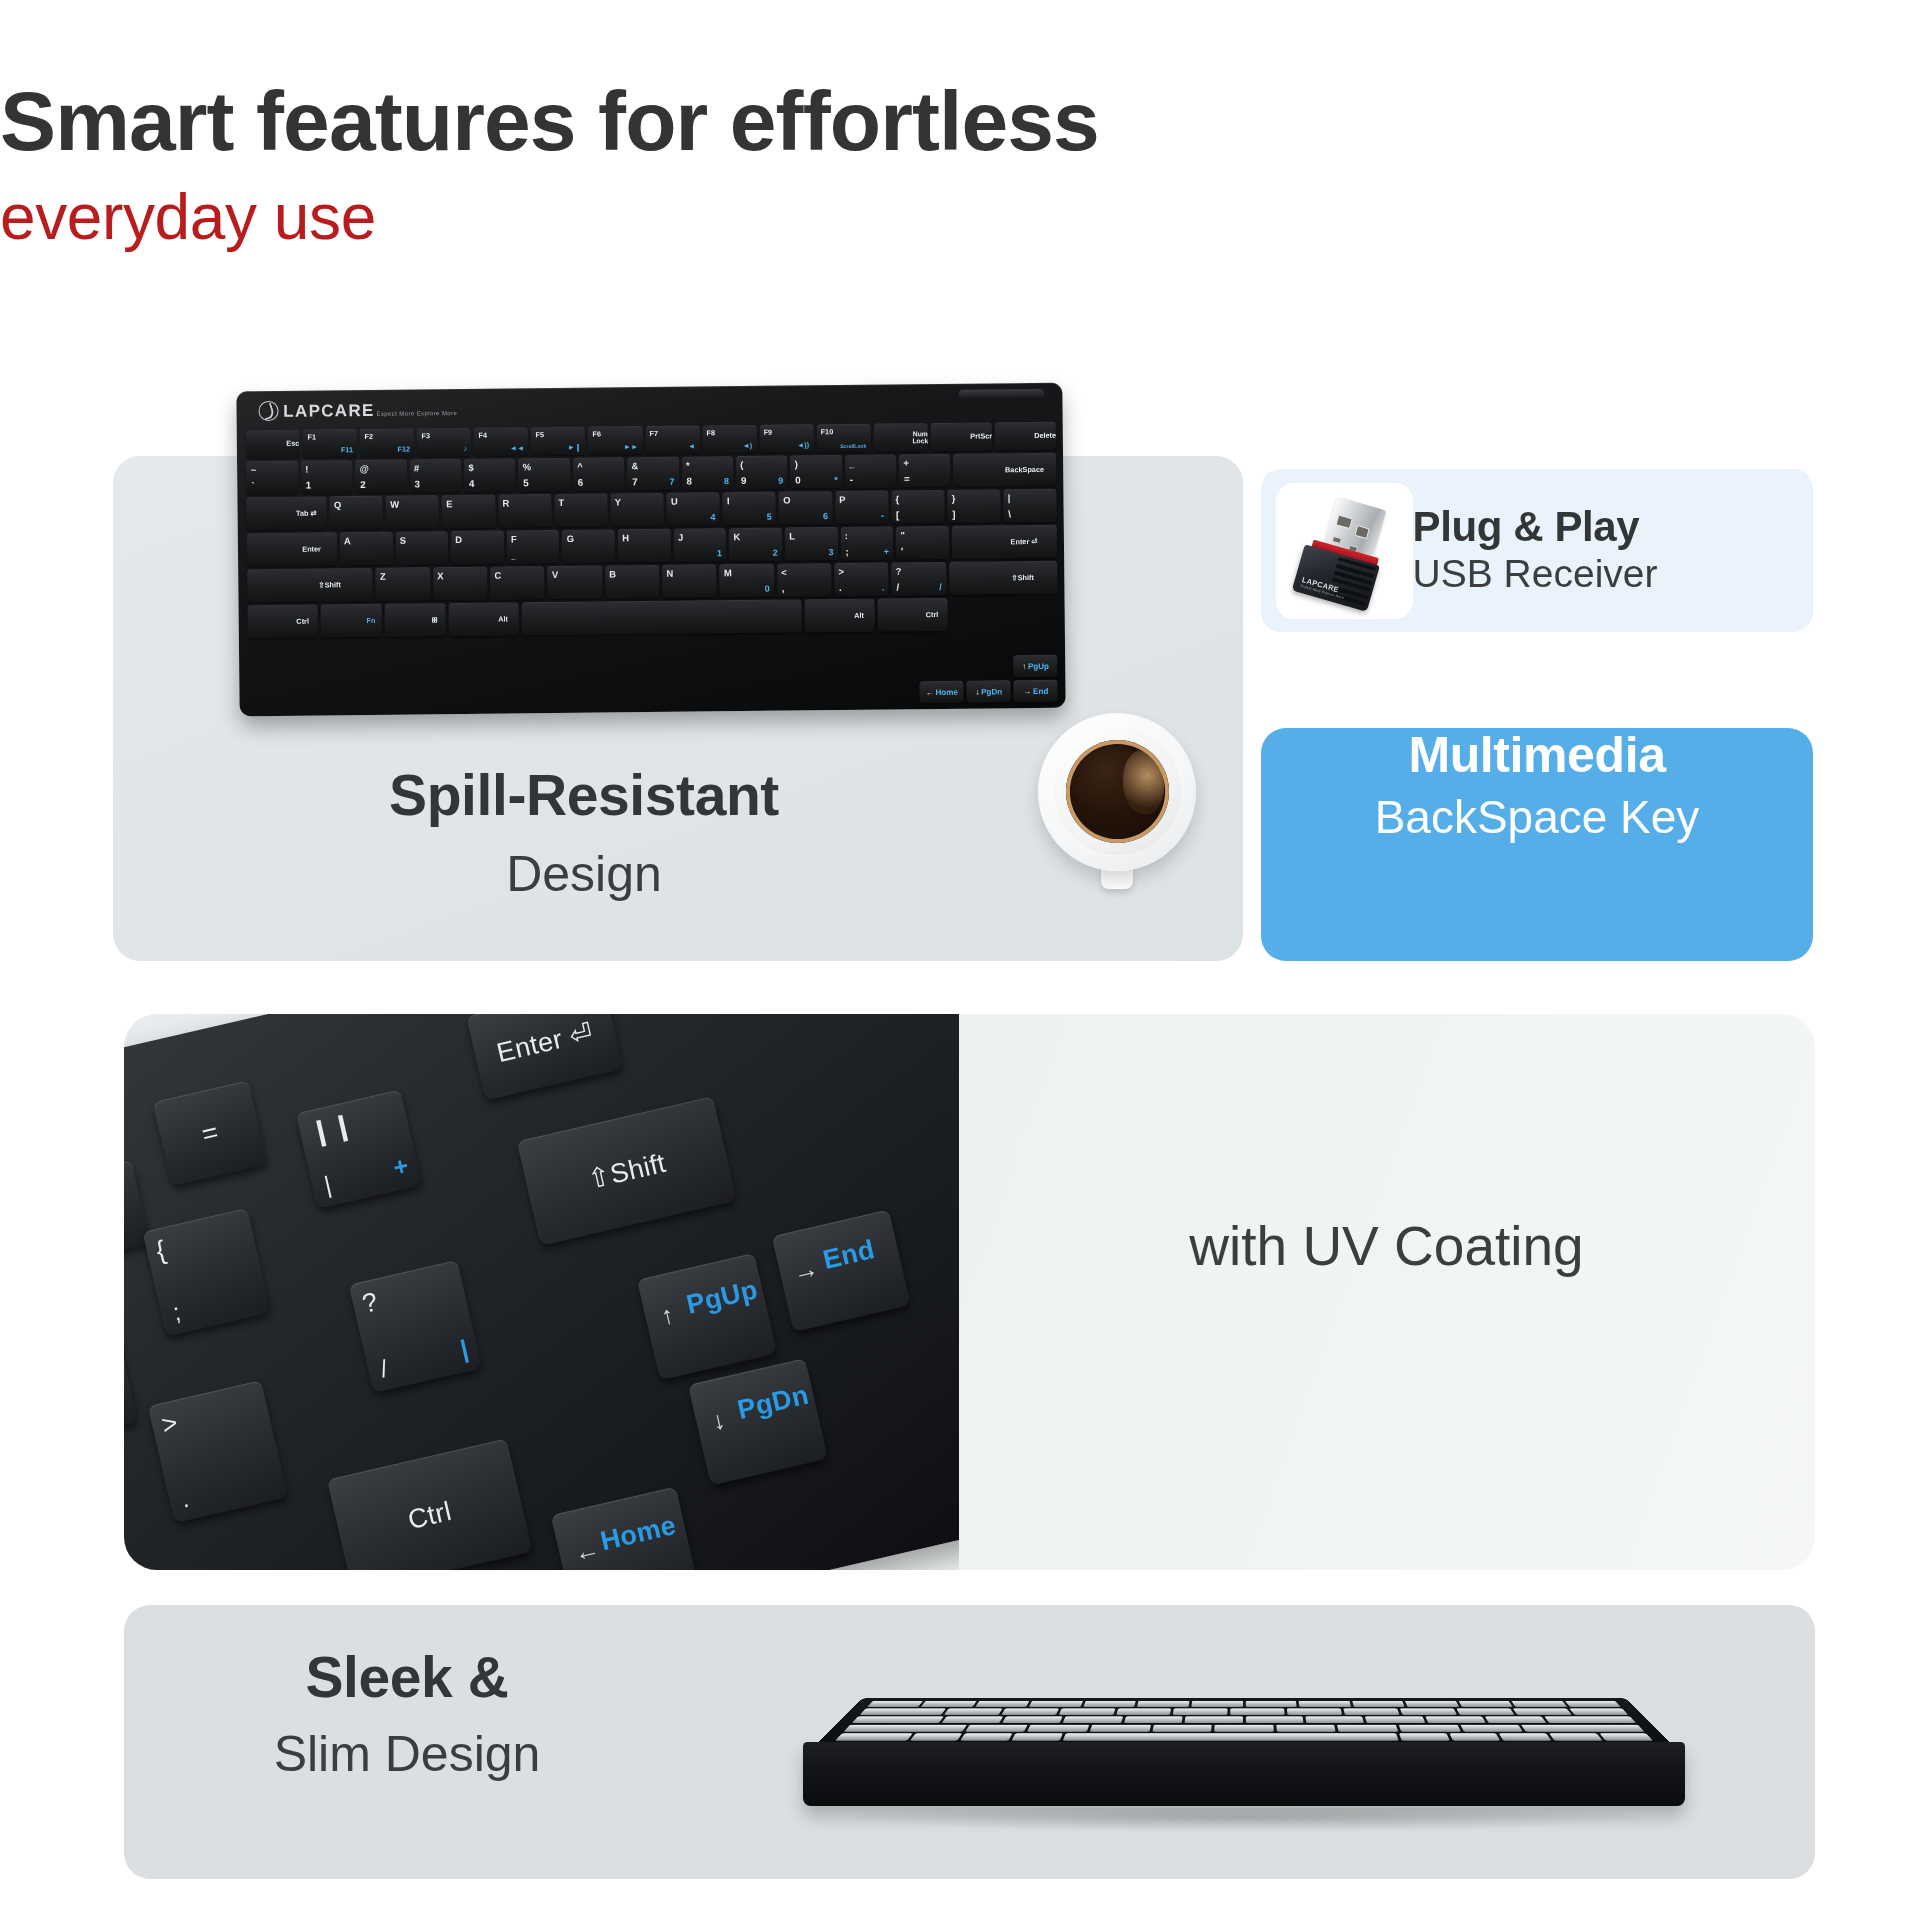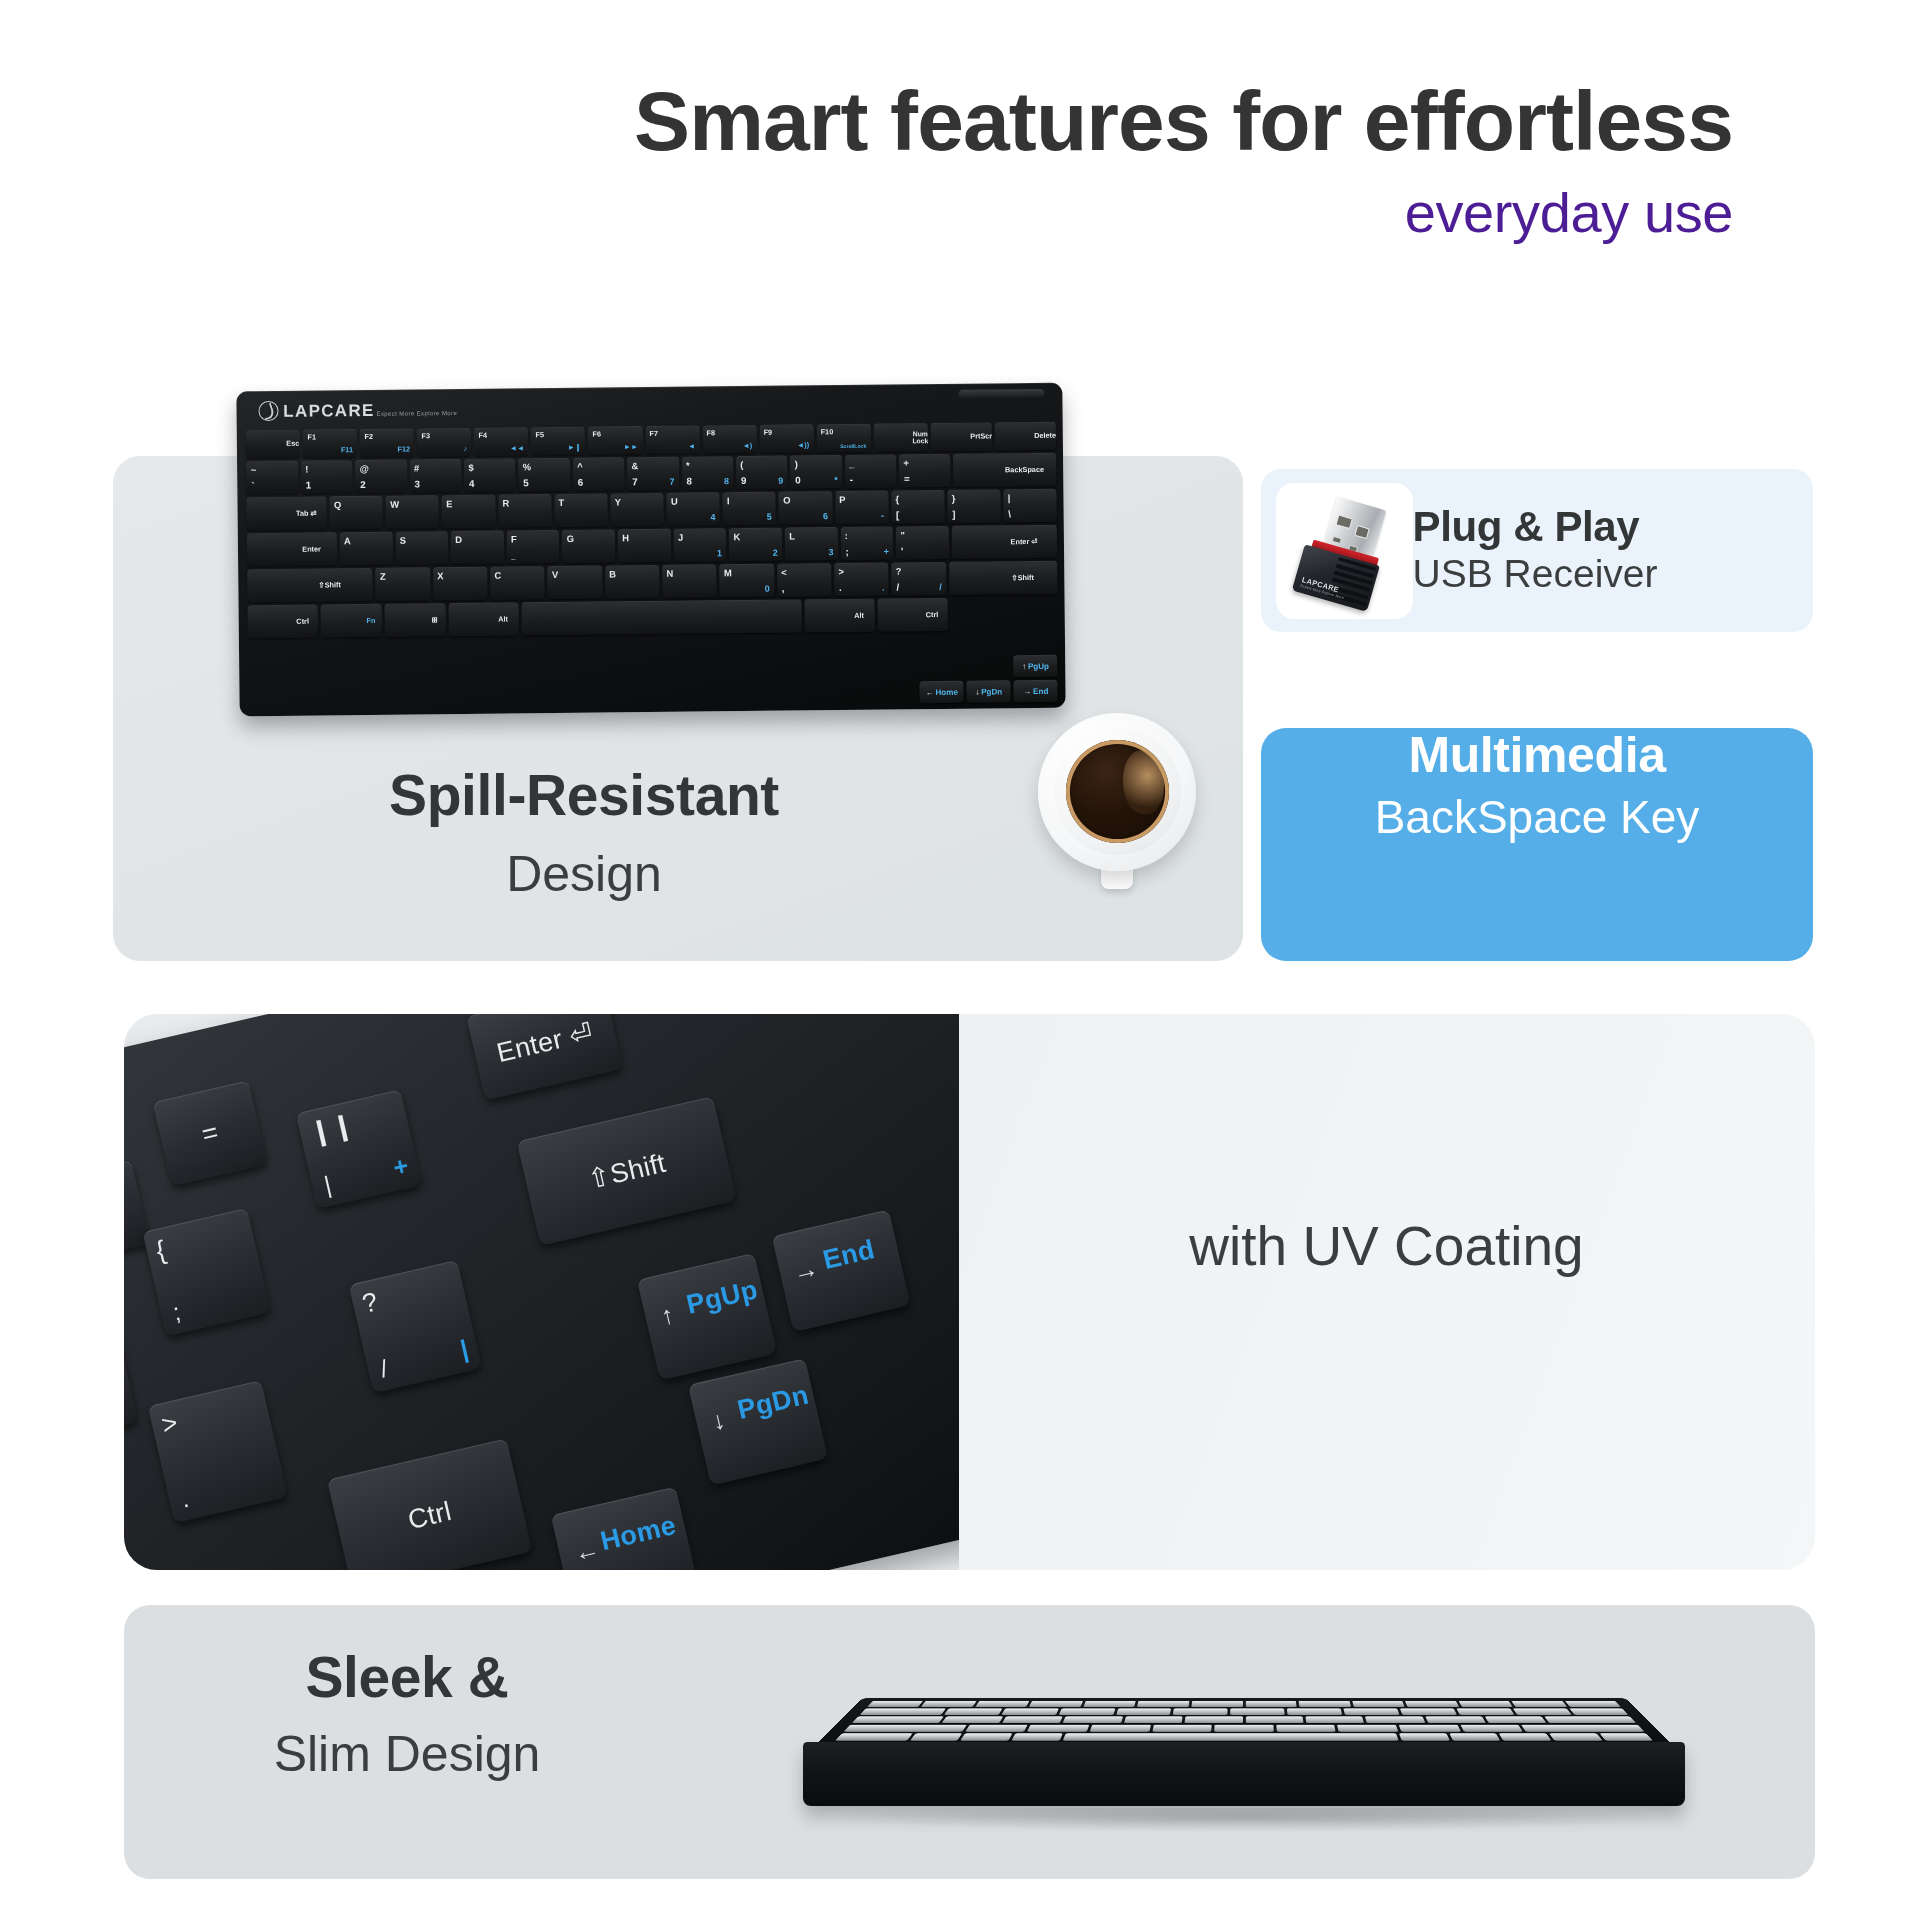--- a/index.html
+++ b/index.html
@@ -5,28 +5,28 @@
   * { box-sizing: border-box; margin:0; padding:0; }
   html, body { width:1926px; height:1926px; }
   body {
     background:#ffffff;
     font-family:"Liberation Sans", sans-serif;
     position:relative;
     overflow:hidden;
   }
 
   
-  .heading-block { position:absolute; left:0; top:77px; width:1733px; text-align:right; }
+  .heading-block { position:absolute; left:0; top:77px; width:1733px; text-align:left; }
   .headline {
     font-size:84px; font-weight:700; color:#343434;
     letter-spacing:-0.9px; line-height:1.05;
   }
   .subhead {
-    font-size:56px; font-weight:400; color:#4c1d95;
-    letter-spacing:-0.4px; line-height:1.15; margin-top:15.4px;margin-left:19px;
+    font-size:64px; font-weight:400; color:#b91c1c;
+    letter-spacing:-0.4px; line-height:1.15; margin-top:15.4px;
   }
 
   
   .card { position:absolute; border-radius:27px; overflow:hidden; }
 
   
   #card-spill {
     left:113px; top:456px; width:1130px; height:505px;
     background:linear-gradient(160deg,#e6e9eb 0%,#e1e5e8 45%,#dde2e5 100%);
   }

